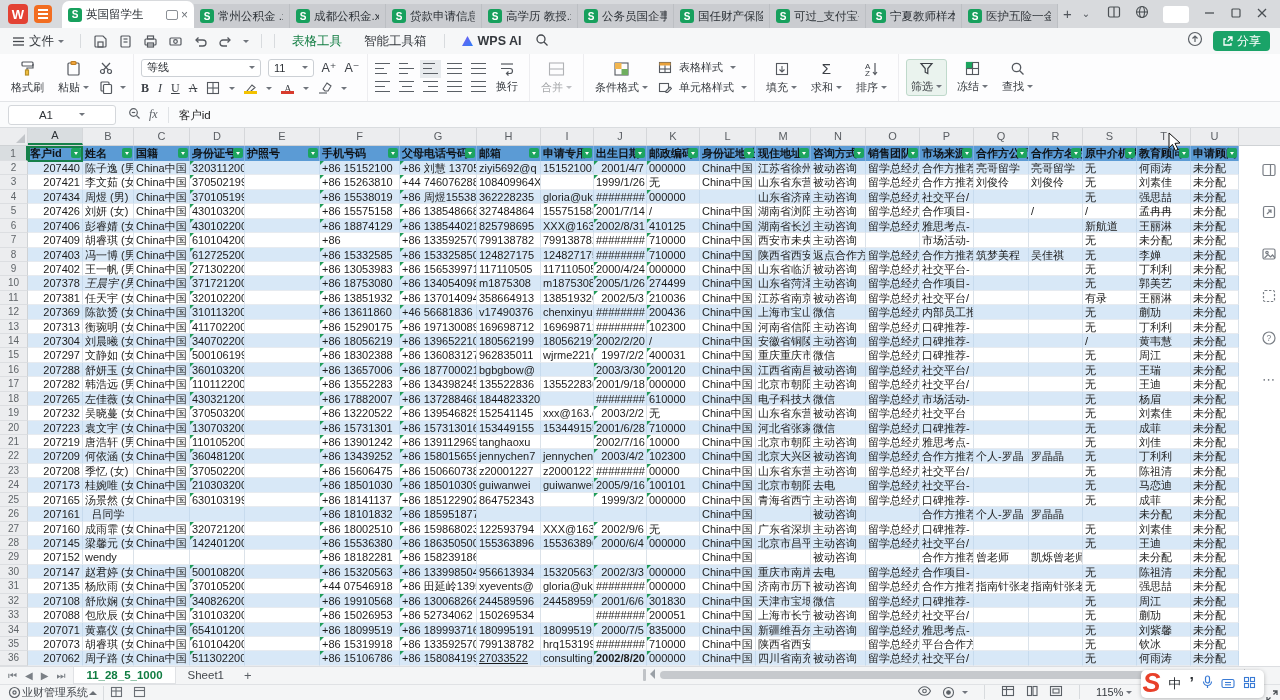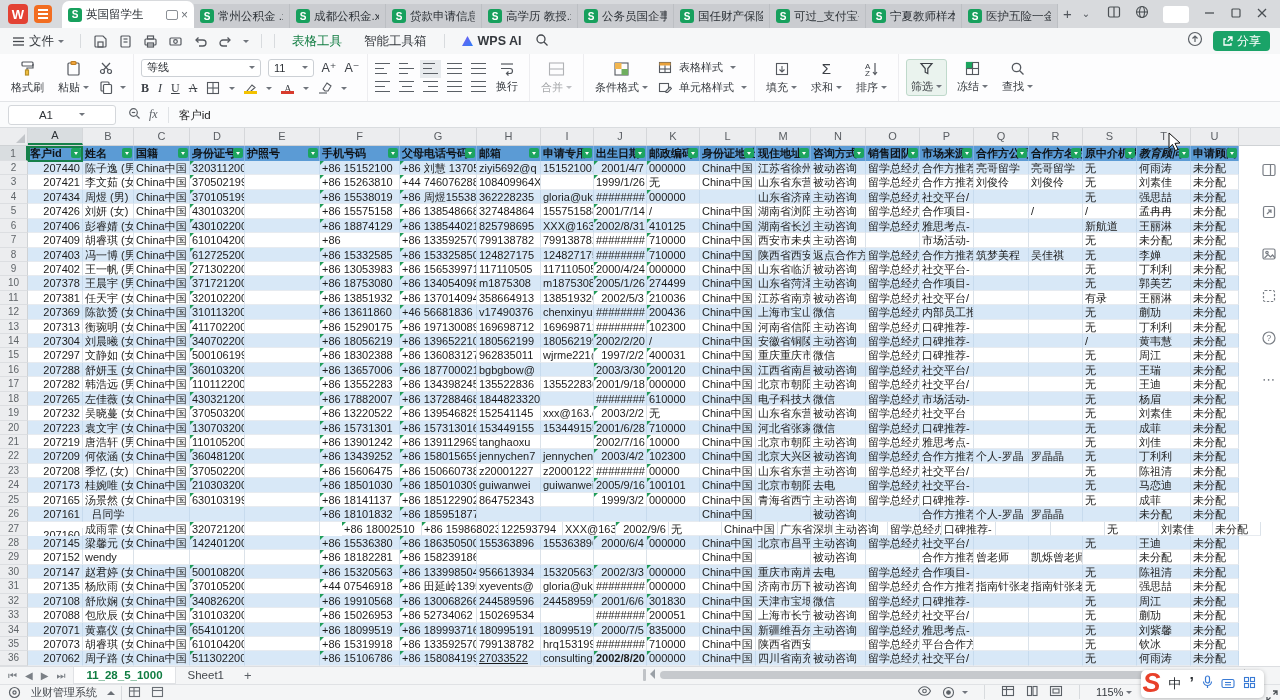--- a/index.html
+++ b/index.html
@@ -94,21 +94,21 @@
   .stab.active{background:#fff;color:#107c41;font-weight:bold;border:1px solid #e0e2e5;border-top:none}
   .saddbtn{padding:0 8px;color:#5b6066;font-size:13px}
   #hscroll{position:absolute;left:660px;top:671px;width:578px;height:8px;border-radius:4px;background:#c6c9cd}
   #hsplit{position:absolute;left:643px;top:669px;width:3px;height:12px;background:#c0c3c7;border-radius:1px}
   .harr{position:absolute;top:669px;width:0;height:0;border-top:5px solid transparent;border-bottom:5px solid transparent}
   #harrL{left:650px;border-right:5px solid #9aa0a6}
   #harrR{left:1244px;border-left:5px solid #9aa0a6}
 
   
   #statusbar{position:absolute;left:0;top:684px;width:1280px;height:16px;background:#f4f5f6;border-top:1px solid #e0e2e5;display:flex;align-items:center;font-size:11px;color:#44484d}
-  #plugin{display:flex;align-items:center;gap:10px;padding-left:8px}
+  #plugin{display:flex;align-items:center;gap:1px;padding-left:8px}
   .caretup{width:0;height:0;border-left:4px solid transparent;border-right:4px solid transparent;border-bottom:4px solid #6a6f75}
   #sright{position:absolute;right:130px;top:684px;height:16px;display:flex;align-items:center;gap:10px}
   #zoomlabel{font-size:11px;color:#35393e;display:flex;align-items:center;gap:3px}
   
   #ime{position:absolute;right:16px;top:670px;height:28px;background:#fff;border-radius:5px;box-shadow:0 1px 4px rgba(0,0,0,.25);display:flex;align-items:center;gap:8px;padding:0 8px 0 2px}
   #imelogo{color:#e8402a;font-size:27px;font-weight:900;font-style:italic;line-height:26px;margin-top:-2px}
   #imemode{font-size:13px;color:#2a2e33}
   #expand{position:absolute;right:2px;top:688px;color:#4b5054}
 </style>
 </head>
@@ -604,21 +604,21 @@
           <div class="hcell" style="width: 53px;"><span>出生日期</span><span class="fbtn"></span></div>
           <div class="hcell" style="width: 53px;"><span>邮政编码</span><span class="fbtn"></span></div>
           <div class="hcell" style="width: 56px;"><span>身份证地址</span><span class="fbtn"></span></div>
           <div class="hcell" style="width: 55px;"><span>现住地址</span><span class="fbtn"></span></div>
           <div class="hcell" style="width: 55px;"><span>咨询方式</span><span class="fbtn"></span></div>
           <div class="hcell" style="width: 54px;"><span>销售团队</span><span class="fbtn"></span></div>
           <div class="hcell" style="width: 54px;"><span>市场来源</span><span class="fbtn"></span></div>
           <div class="hcell" style="width: 55px;"><span>合作方公司</span><span class="fbtn"></span></div>
           <div class="hcell" style="width: 54px;"><span>合作方名称</span><span class="fbtn"></span></div>
           <div class="hcell" style="width: 54px;"><span>原中介机构</span><span class="fbtn"></span></div>
-          <div class="hcell" style="width: 54px; font-style: italic;"><span>教育顾问</span><span class="fbtn"></span></div>
+          <div class="hcell" style="width: 54px;"><span>教育顾问</span><span class="fbtn"></span></div>
           <div class="hcell" style="width: 48px;"><span>申请顾问</span><span class="fbtn"></span></div>
           <div class="fillc"></div>
         </div>
         <div class="grow band">
           <div class="rnum">2</div>
           <div class="cell num" style="width: 55px;">207440</div>
           <div class="cell" style="width: 51px;">陈子逸 (男</div>
           <div class="cell" style="width: 56px;">China中国</div>
           <div class="cell tri" style="width: 55px;">320311200104077915</div>
           <div class="cell" style="width: 75px;"></div>
@@ -811,21 +811,21 @@
           <div class="cell" style="width: 55px;"></div>
           <div class="cell" style="width: 54px;"></div>
           <div class="cell" style="width: 54px;">无</div>
           <div class="cell" style="width: 54px;">丁利利</div>
           <div class="cell" style="width: 48px;">未分配</div>
           <div class="fillc"></div>
         </div>
         <div class="grow band">
           <div class="rnum">10</div>
           <div class="cell num" style="width: 55px;">207378</div>
-          <div class="cell" style="width: 51px;">王晨宇 (男</div>
+          <div class="cell" style="width: 51px; font-style: italic;">王晨宇 (男</div>
           <div class="cell" style="width: 56px;">China中国</div>
           <div class="cell tri" style="width: 55px;">371721200501264452</div>
           <div class="cell" style="width: 75px;"></div>
           <div class="cell tri" style="width: 80px;">+86 18753080</div>
           <div class="cell tri" style="width: 77px;">+86 1340540988</div>
           <div class="cell" style="width: 64px;">m1875308</div>
           <div class="cell" style="width: 53px;">m1875308</div>
           <div class="cell num tri" style="width: 53px;">2005/1/26</div>
           <div class="cell tri" style="width: 53px;">274499</div>
           <div class="cell" style="width: 56px;">China中国</div>
@@ -1235,26 +1235,26 @@
           <div class="cell" style="width: 54px;">合作方推荐</div>
           <div class="cell" style="width: 55px;">个人-罗晶</div>
           <div class="cell" style="width: 54px;">罗晶晶</div>
           <div class="cell" style="width: 54px;"></div>
           <div class="cell" style="width: 54px;">未分配</div>
           <div class="cell" style="width: 48px;">未分配</div>
           <div class="fillc"></div>
         </div>
         <div class="grow">
           <div class="rnum">27</div>
-          <div class="cell num" style="width: 55px; margin-top: 6px;">207160</div>
+          <div class="cell num" style="width: 55px;">207160</div>
           <div class="cell" style="width: 51px;">成雨霏 (女</div>
           <div class="cell" style="width: 56px;">China中国</div>
           <div class="cell tri" style="width: 55px;">320721200209060081</div>
           <div class="cell" style="width: 75px;"></div>
-          <div class="cell tri" style="width: 80px; margin-left: 22px;">+86 18002510</div>
+          <div class="cell tri" style="width: 80px;">+86 18002510</div>
           <div class="cell tri" style="width: 77px;">+86 1598680231</div>
           <div class="cell" style="width: 64px;">122593794</div>
           <div class="cell" style="width: 53px;">XXX@163.</div>
           <div class="cell num tri" style="width: 53px;">2002/9/6</div>
           <div class="cell" style="width: 53px;">无</div>
           <div class="cell" style="width: 56px;">China中国</div>
           <div class="cell" style="width: 55px;">广东省深圳</div>
           <div class="cell" style="width: 55px;">主动咨询</div>
           <div class="cell" style="width: 54px;">留学总经办</div>
           <div class="cell" style="width: 54px;">口碑推荐-</div>

